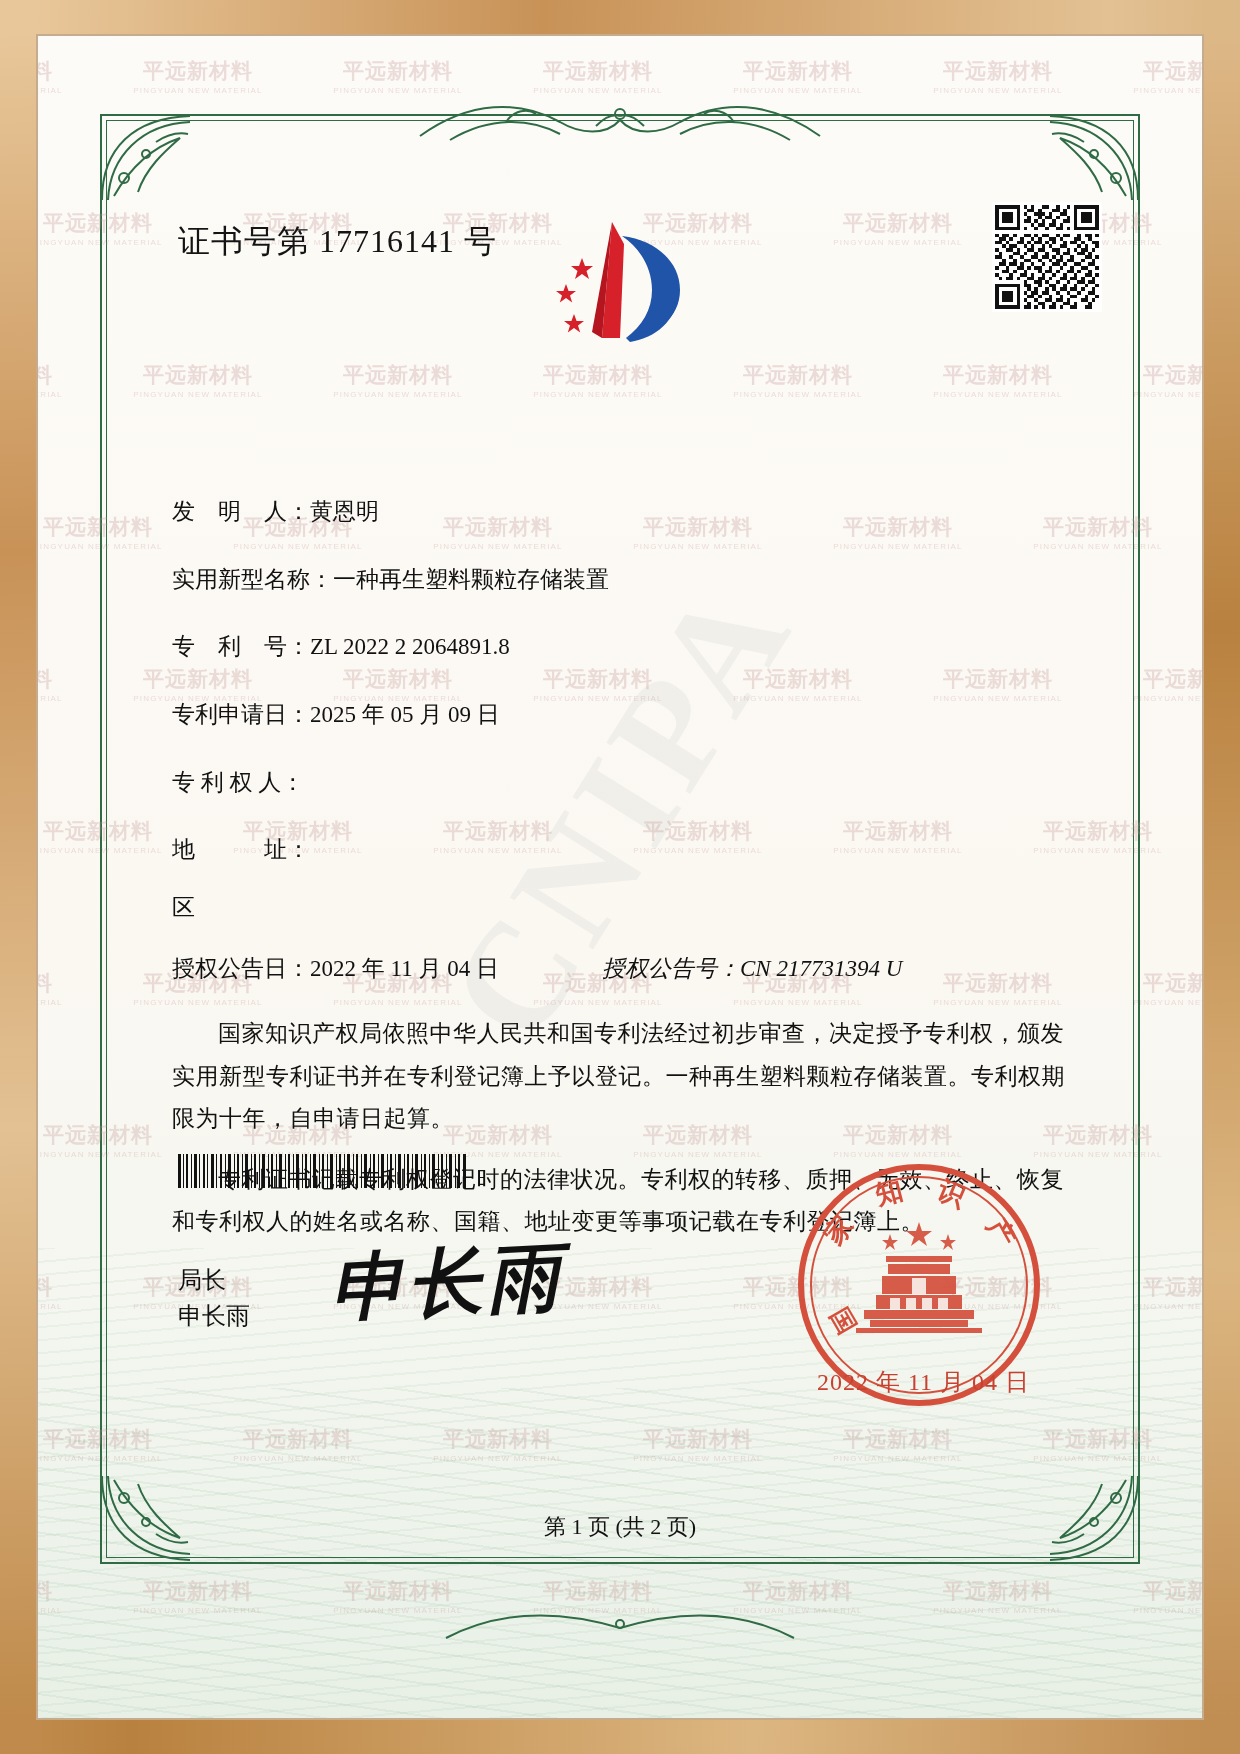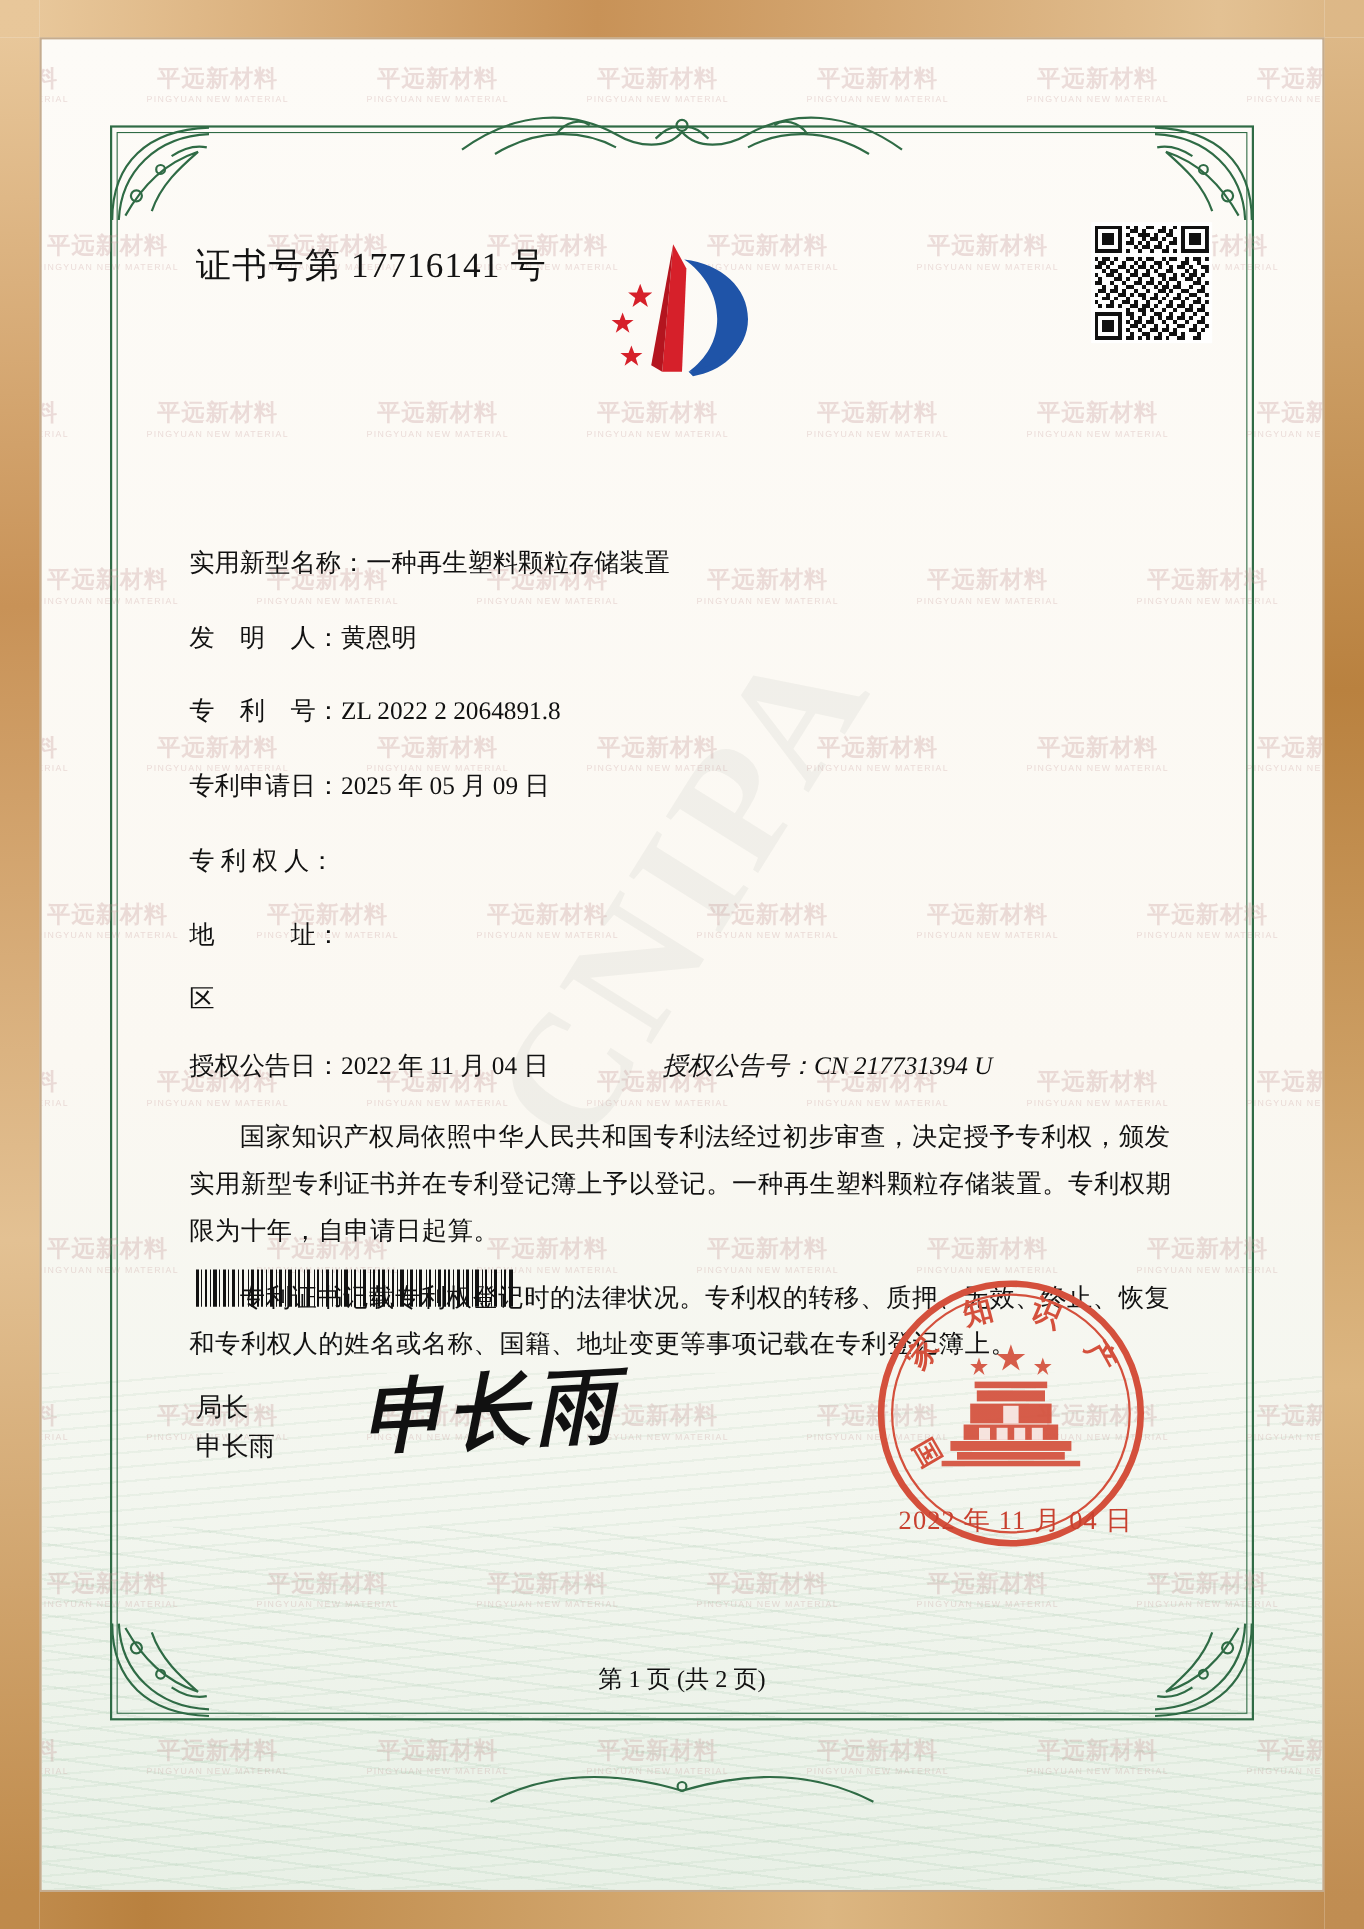--- a/index.html
+++ b/index.html
@@ -661,27 +661,27 @@
           <polygon points="52,44 55,52 63,52 56.5,57 59,65 52,60 45,65 47.5,57 41,52 49,52"></polygon>
           <polygon points="36,70 38.6,77 46,77 40,81.5 42.2,88.5 36,84 29.8,88.5 32,81.5 26,77 33.4,77"></polygon>
           <polygon points="44,100 46.6,107 54,107 48,111.5 50.2,118.5 44,114 37.8,118.5 40,111.5 34,107 41.4,107"></polygon>
         </g>
       </svg>
 
 
       <div class="fields">
 
         <div class="field-row">
+          <span class="f-label">发　明　人：</span>
+          <span class="f-value">黄恩明</span>
+        </div>
+
+        <div class="field-row">
           <span class="f-label">实用新型名称：</span>
           <span class="f-value">一种再生塑料颗粒存储装置</span>
-        </div>
-
-        <div class="field-row">
-          <span class="f-label">发　明　人：</span>
-          <span class="f-value">黄恩明</span>
         </div>
 
         <div class="field-row">
           <span class="f-label">专　利　号：</span>
           <span class="f-value">ZL 2022 2 2064891.8</span>
         </div>
 
         <div class="field-row">
           <span class="f-label">专利申请日：</span>
           <span class="f-value">2025 年 05 月 09 日</span>

